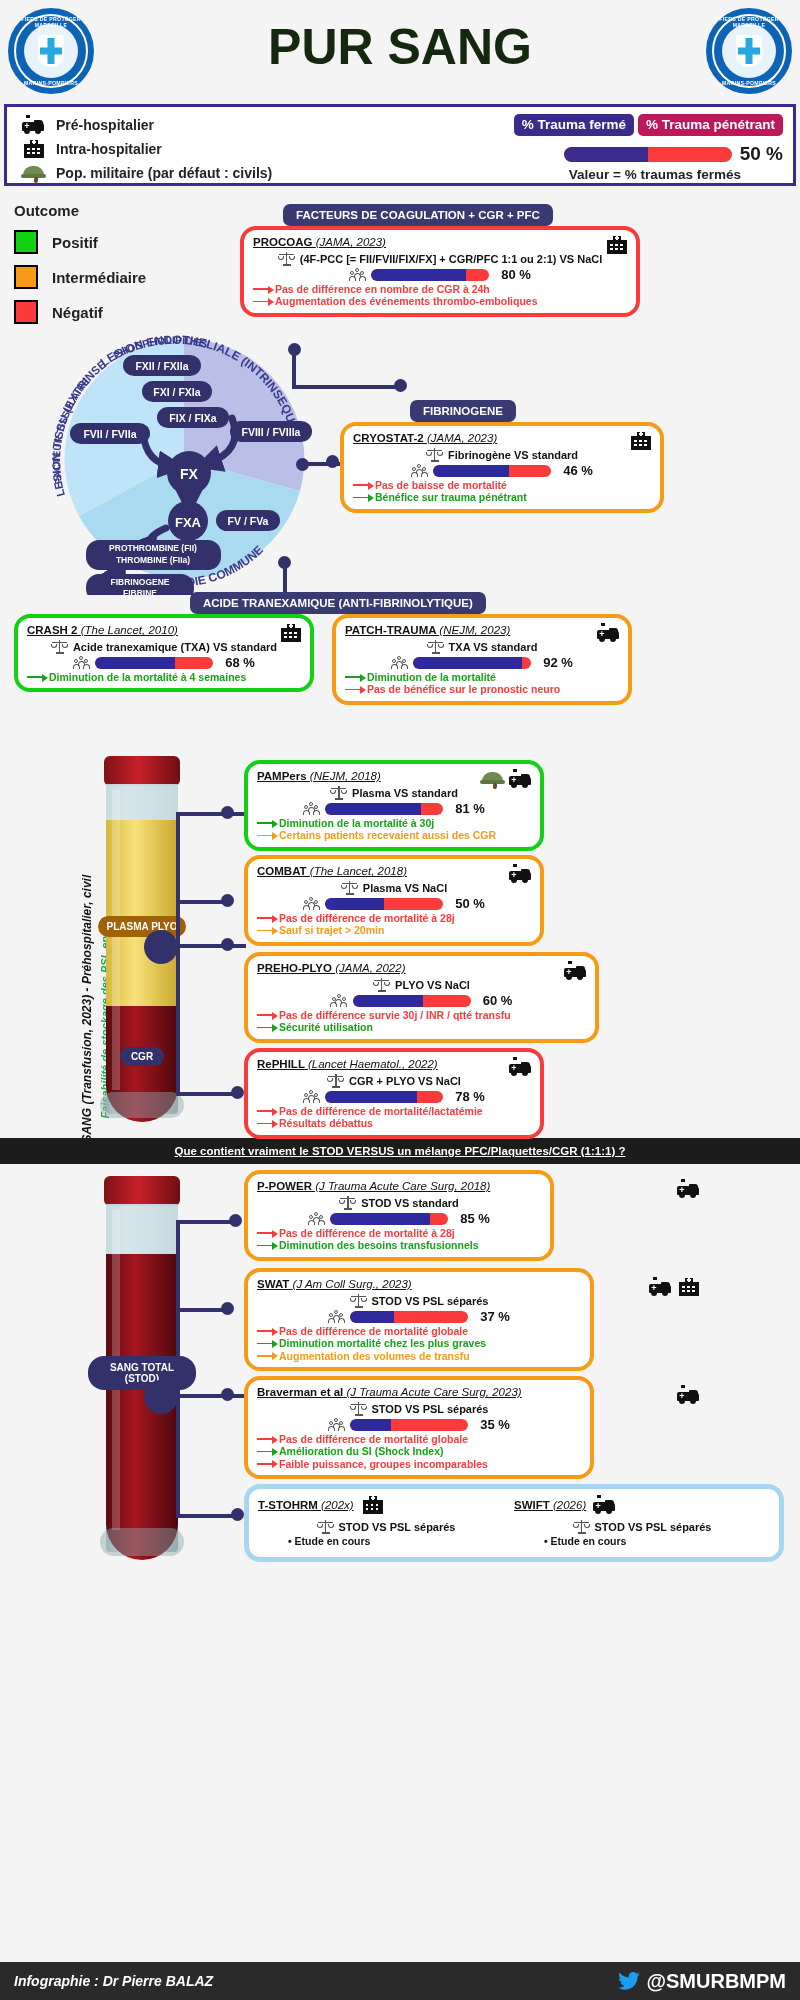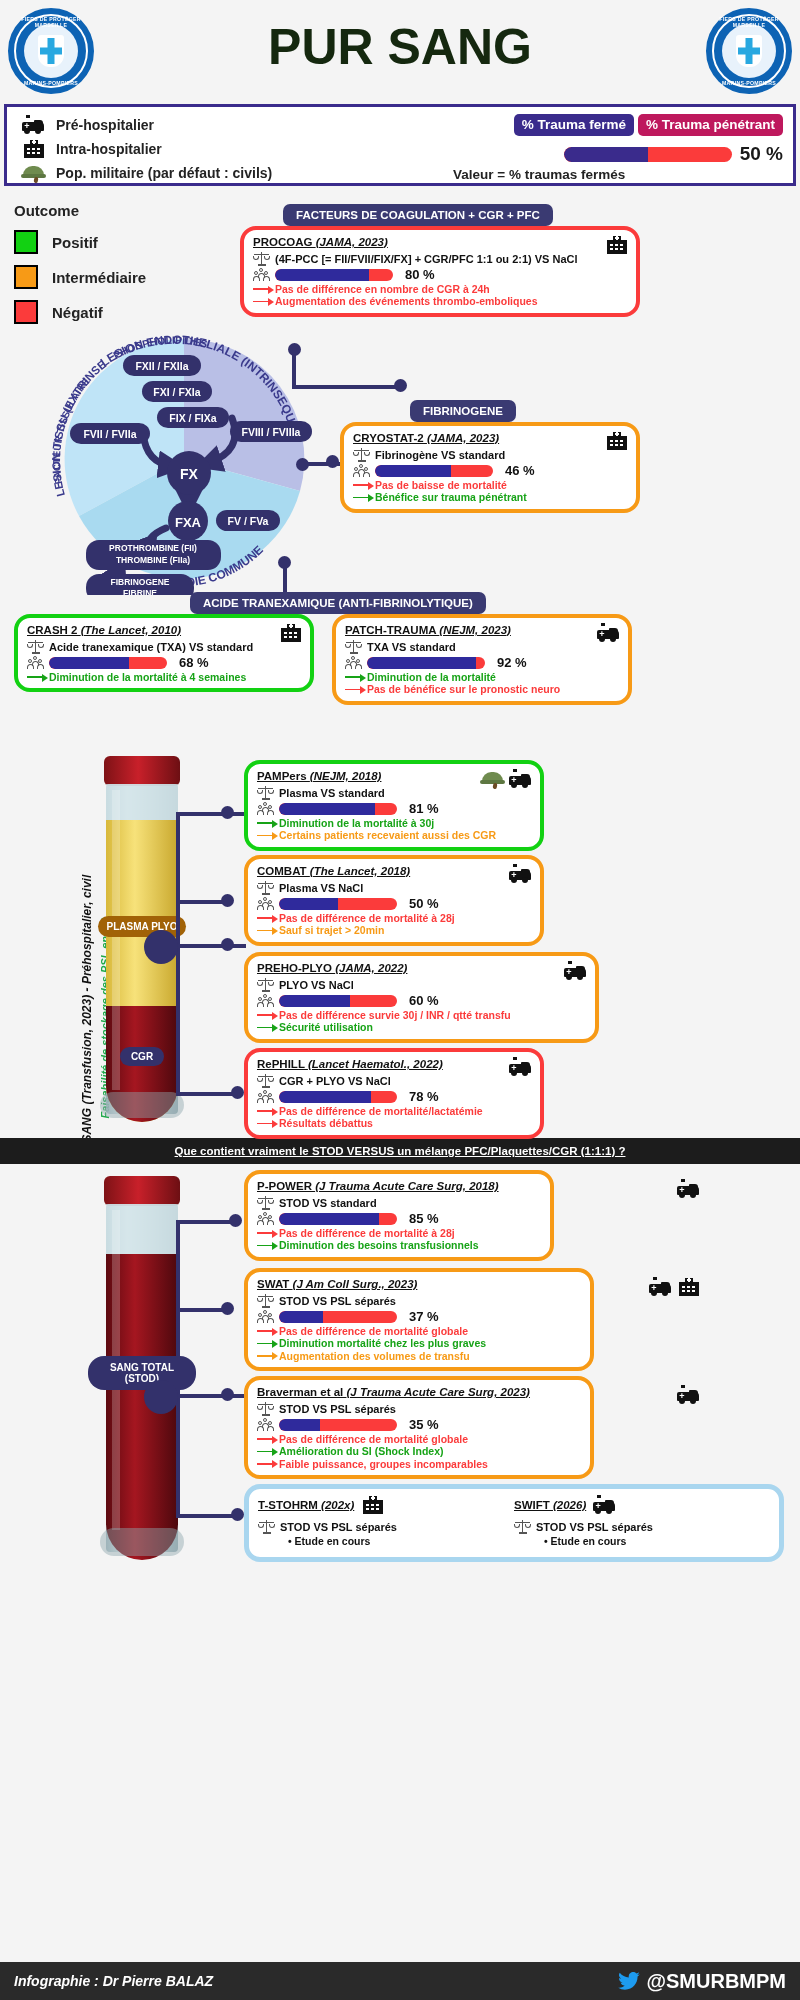--- a/index.html
+++ b/index.html
@@ -82,21 +82,21 @@
   
   .legend-right { position:absolute; right:10px; top:7px; width:330px; }
   .tags { display:flex; gap:4px; justify-content:flex-end; }
   .tag { font-size:13.5px; font-weight:bold; color:#fff; padding:3px 8px 4px; border-radius:5px; }
   .tag.closed { background:#3a2b8c; }
   .tag.pen    { background:#be185d; }
   .barline { display:flex; align-items:center; justify-content:flex-end; gap:8px; margin-top:7px; }
   .bar { width:168px; height:15px; border-radius:8px; background:#fb3b3b; overflow:hidden; position:relative; }
   .bar .fill { position:absolute; left:0; top:0; bottom:0; background:#3a2b8c; border-radius:8px 0 0 8px;}
   .pct-big { font-size:19px; font-weight:bold; color:#1a1a1a; }
-  .valeur { text-align:left; font-size:13.5px; font-weight:bold; margin-top:2px; padding-right:42px; }
+  .valeur { text-align:right; font-size:13.5px; font-weight:bold; margin-top:2px; padding-right:42px; }
 
   
   .outcome { position:absolute; left:14px; top:202px; }
   .outcome .ttl { font-size:15px; font-weight:bold; margin-bottom:11px; }
   .o-row { display:flex; align-items:center; gap:14px; margin-bottom:11px; }
   .swatch { width:24px; height:24px; border:2.5px solid #000; }
   .o-row .lbl { font-size:15px; font-weight:bold; }
 
   
   .pill {
@@ -109,22 +109,22 @@
     position:absolute; background:#fff; border-radius:16px; z-index:5;
     border:4px solid #fb3b3b; padding:6px 9px 5px;
   }
   .card.green  { border-color:#12d112; }
   .card.orange { border-color:#f79a16; }
   .card.red    { border-color:#fb3b3b; }
   .card.blue   { border-color:#a9d6ef; background:#fff; }
   .card .title {
     font-size:11.5px; font-weight:bold; text-decoration:underline; color:#111; margin-bottom:3px;
   }
-  .card .title i { font-style:italic; font-weight:bold;margin-top:6px; }
-  .crow { display:flex; align-items:center; gap:5px; margin-bottom:1px; }
+  .card .title i { font-style:italic; font-weight:normal;margin-top:6px; }
+  .crow { display:flex; align-items:center; gap:5px; margin-bottom:1px;justify-content:center; }
   .crow .txt { font-size:11px; font-weight:bold; color:#111; }
   .mini-ico { width:17px; height:15px; flex:none; position:relative; }
 
   
   .ico-scale .post { position:absolute; left:8px; top:1px; width:1.4px; height:13px; background:#555; }
   .ico-scale .beam { position:absolute; left:1px; top:3px; width:15px; height:1.4px; background:#555; }
   .ico-scale .base { position:absolute; left:5px; bottom:0px; width:8px; height:1.6px; background:#555; }
   .ico-scale .pL, .ico-scale .pR { position:absolute; top:4.5px; width:6px; height:4px;
     border:1.2px solid #555; border-top:none; border-radius:0 0 6px 6px; }
   .ico-scale .pL { left:0px; } .ico-scale .pR { right:0px; }
@@ -422,21 +422,21 @@
     <span class="arrow">
         <span class="shaft"></span>
         <span class="head"></span>
       </span>
     <span class="atxt">Augmentation des événements thrombo-emboliques</span>
   </div>
 </div>
 
 <div class="pill" style="left:410px; top:400px;">FIBRINOGENE</div>
 
-<div class="card orange" style="left:340px; top:422px; width:300px;">
+<div class="card orange" style="left:340px; top:422px; width:324px;">
   <div class="card-ico">
     <span class="ico ico-hosp ico-sm">
       <span class="top"></span>
         <span class="cv"></span>
         <span class="ch"></span>
         <span class="bld"></span>
       <span class="win" style="left:6px;bottom:9px"></span>
         <span class="win" style="left:11px;bottom:9px"></span>
       <span class="win" style="left:16px;bottom:9px"></span>
       <span class="win" style="left:6px;bottom:5px"></span>

